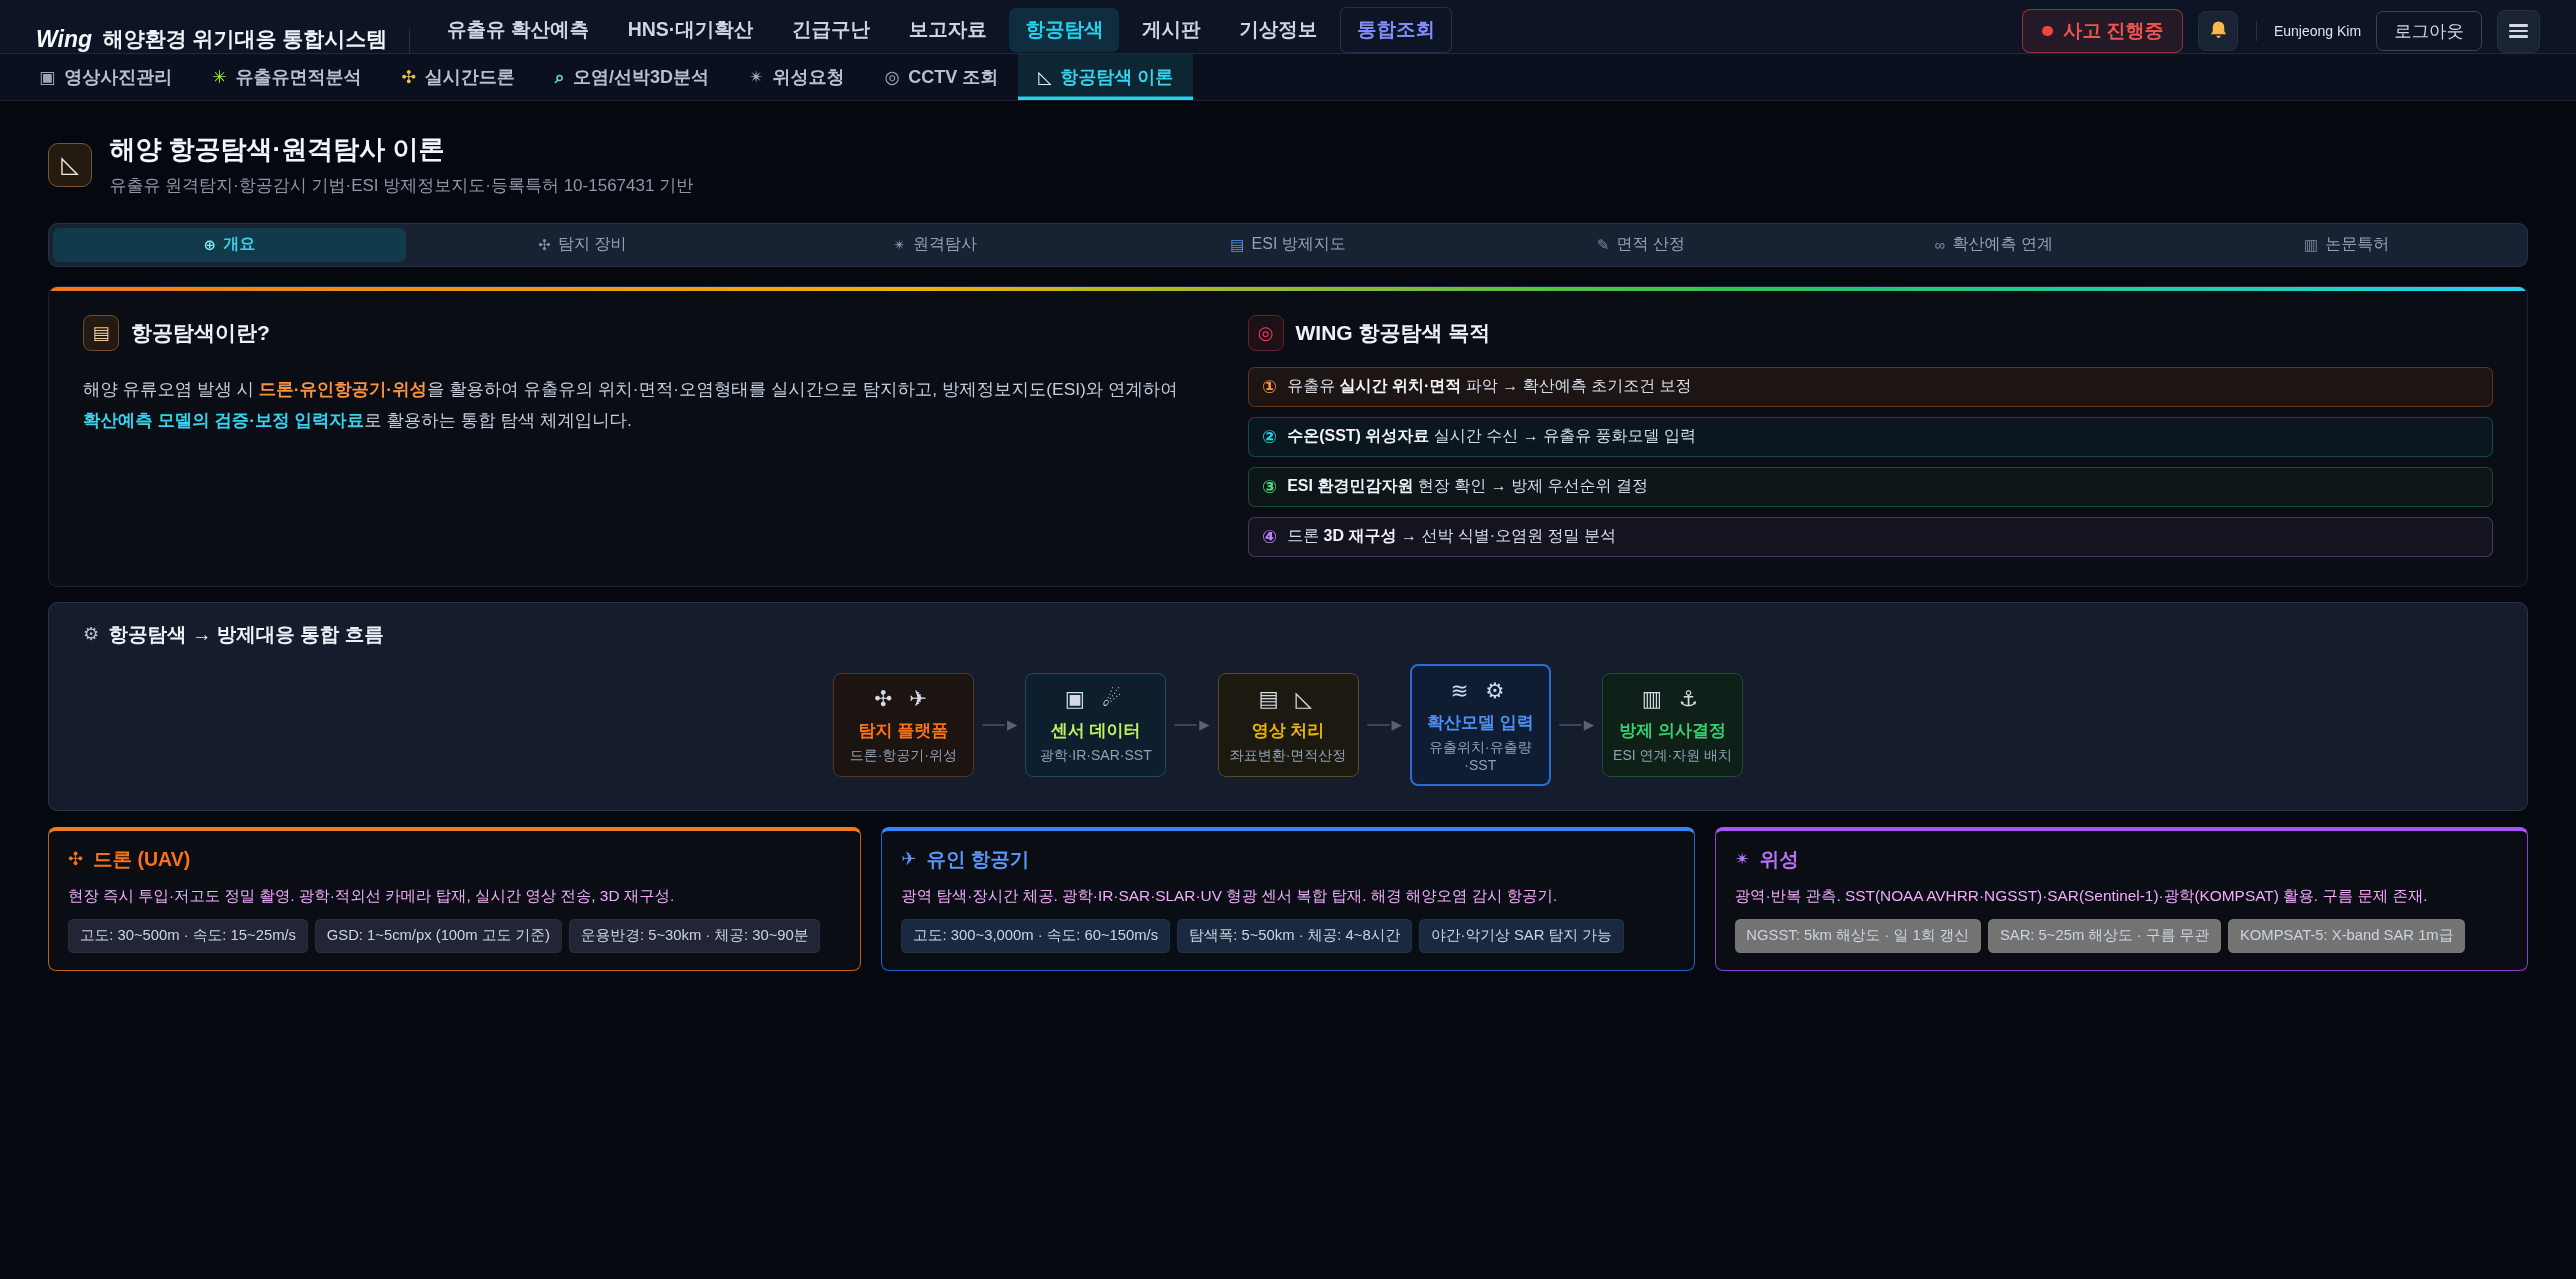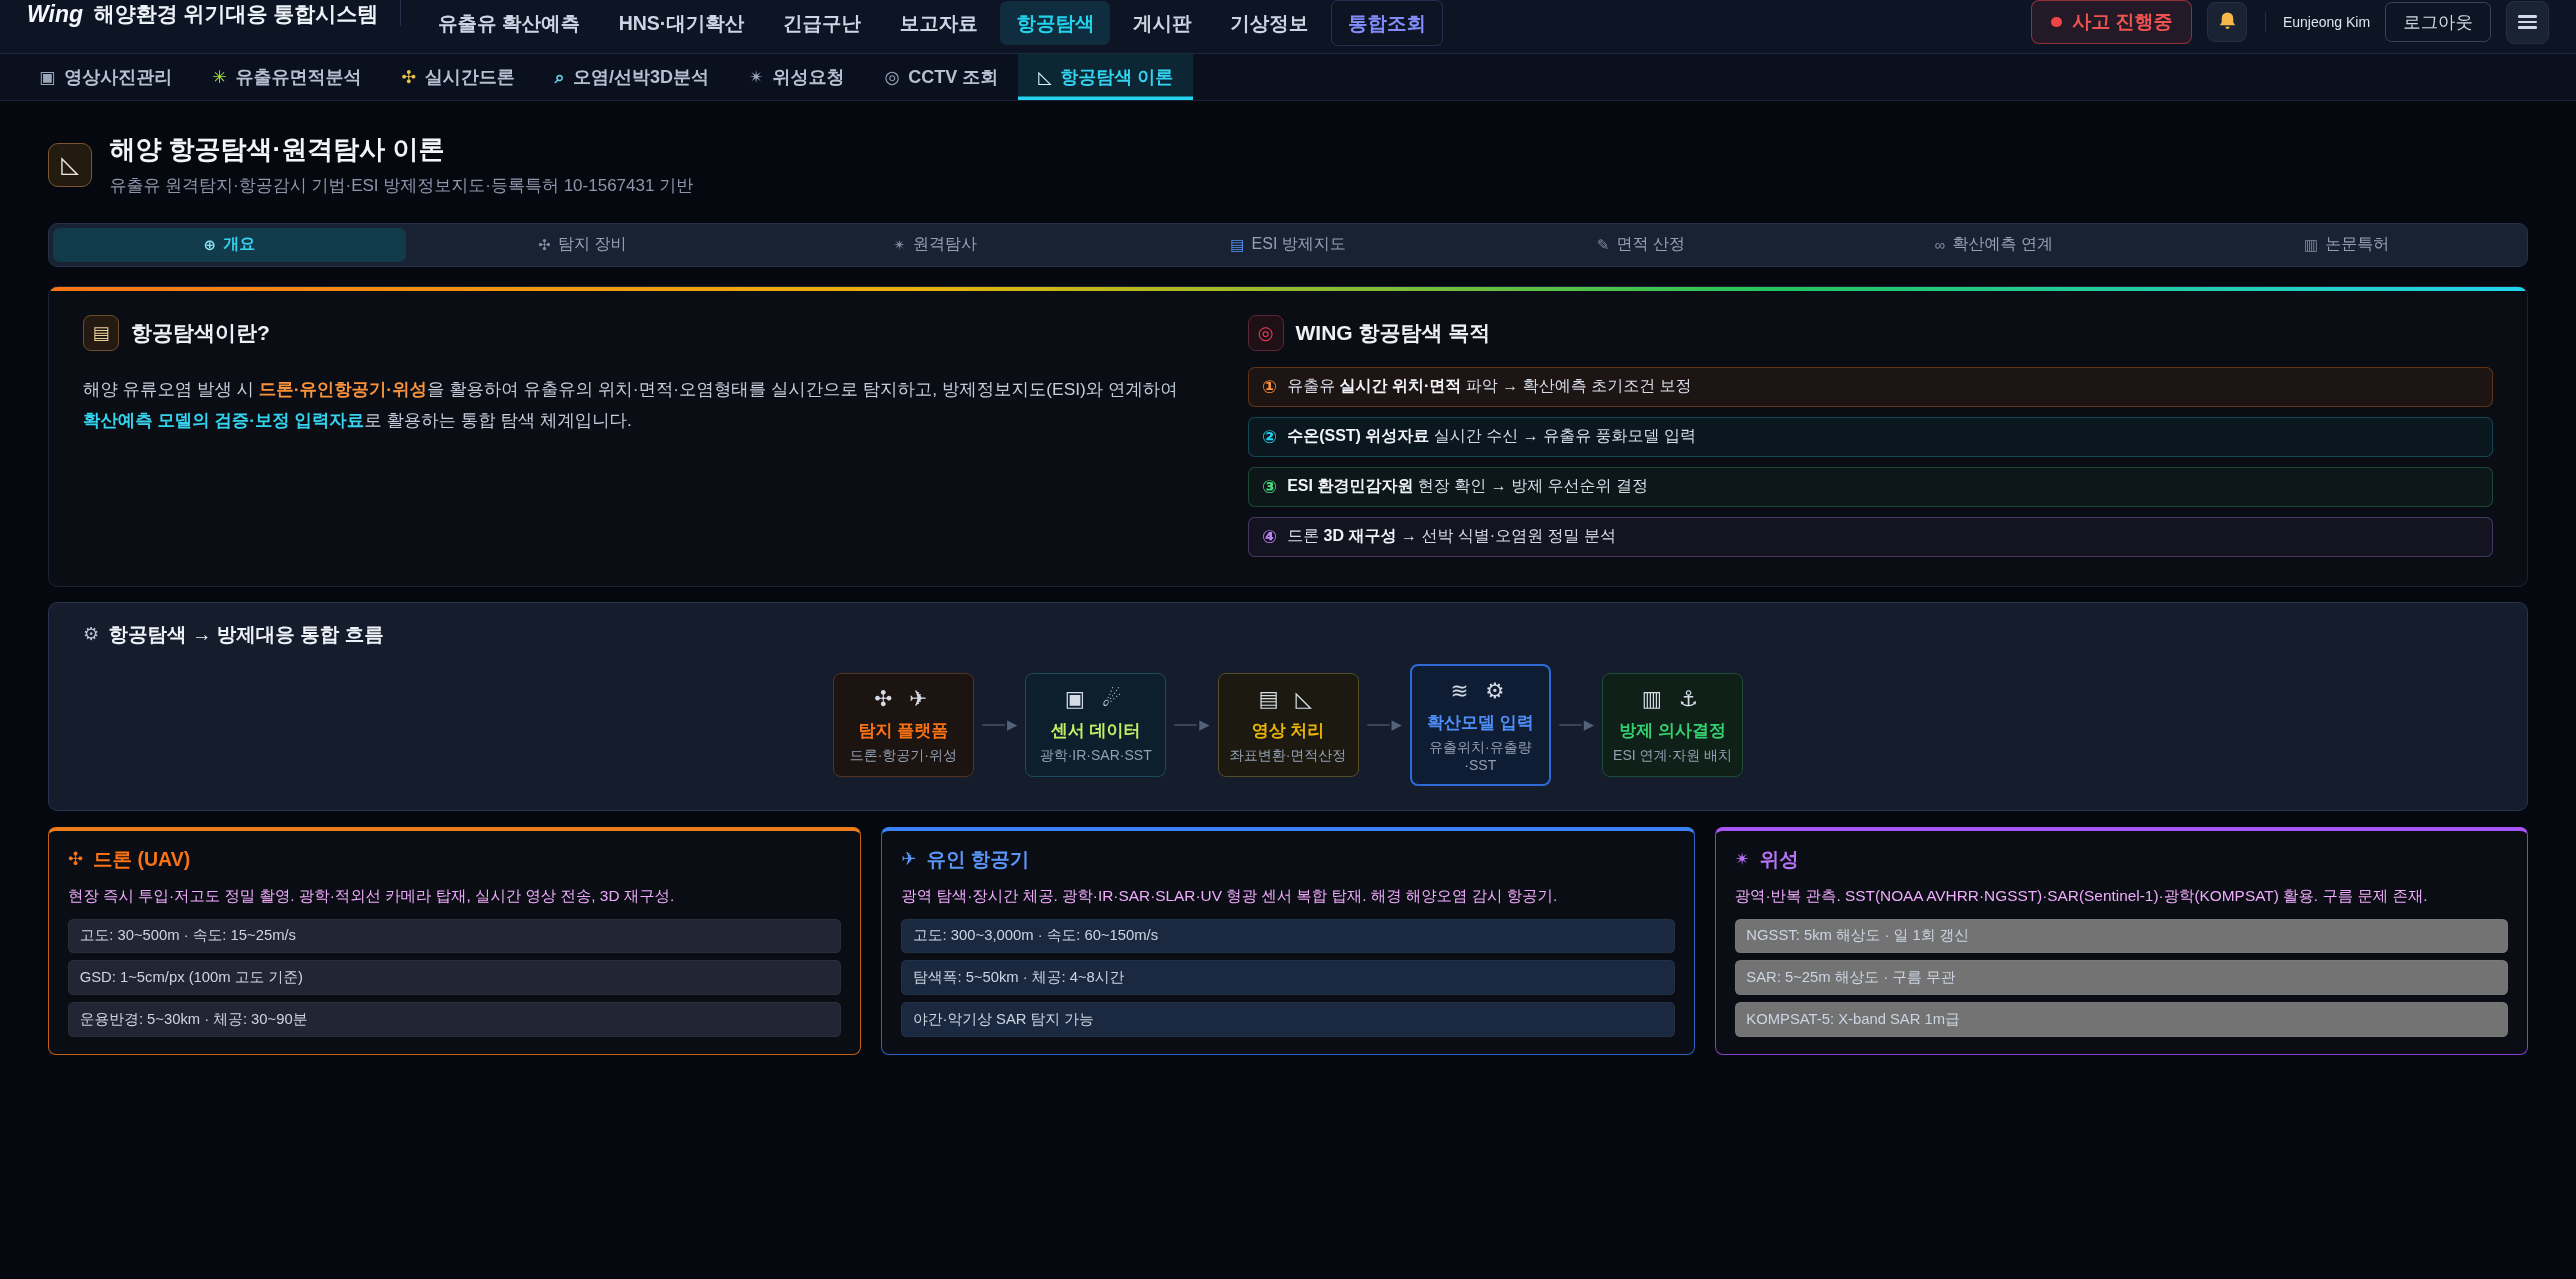--- a/index.html
+++ b/index.html
@@ -1,19 +1,19 @@
 <!DOCTYPE html>
 <html style="--cyan: #22d3ee; --orange: #f97316; --yellow: #eab308; --green: #22c55e; --blue: #3b82f6; --purple: #a855f7; --red: #ef4444; --indigo: #818cf8;font-size:10.7px"><head>
 <meta charset="utf-8">
 <style>
   * { margin:0; padding:0; box-sizing:border-box; }
   html,body { width:2576px; height:1279px; background:#05080f; font-family:"Liberation Sans","DejaVu Sans",sans-serif; color:#e5eaf2; overflow:hidden; }
 
   
-  .topbar { height:54px; background:#0d1524; border-bottom:0.7px solid #1e293c; display:flex; align-items:flex-start; padding:0 27px; }
+  .topbar { height:54px; background:#0d1524; border-bottom:0.7px solid #1e293c; display:flex; align-items:flex-end; padding:0 36px; }
   .brand { display:flex; align-items:center; gap:10.7px; white-space:nowrap; }
   .logo { font-size:23px; font-weight:700; font-style:italic; color:#f5f8fd; }
   .brand-title { font-size:21px; font-weight:700; color:#eef2f9; }
   .vdiv { width:0.7px; height:25.5px; background:#263149; margin:0 21.5px; }
   .vdiv.small { height:20px; margin:0 2.7px; }
   .nav { display:flex; align-items:center; gap:6.7px; }
   .nav-item { font-size:19.5px; font-weight:600; color:#ccd5e3; padding:8.7px 16px; border-radius:6.7px; cursor:pointer; white-space:nowrap; }
   .nav-item.active { background:rgba(34,211,238,.13); color:var(--cyan,#22d3ee); }
   .nav-item.special { color:var(--indigo,#818cf8); border:0.7px solid rgba(129,140,248,.22); }
   .top-right { margin-left:auto; display:flex; align-items:center; gap:14.8px; }
@@ -91,21 +91,21 @@
   .card { flex:1; background:#0a0d14; border-radius:8px; padding:14.8px 19px 17.4px; }
   .card-orange { border:1.3px solid #c2601a; border-top:4px solid #ef7c1b; }
   .card-blue   { border:1.3px solid #2a62c4; border-top:4px solid #3b82f6; }
   .card-purple { border:1.3px solid #8a3fd0; border-top:4px solid #a855f7; }
   .c-title { display:flex; align-items:center; gap:10px; font-size:19.5px; font-weight:700; }
   .c-title .g { font-size:18px; }
   .card-orange .c-title { color:#f97316; }
   .card-blue   .c-title { color:#5a96f7; }
   .card-purple .c-title { color:#b873f7; }
   .c-desc { margin-top:10.7px; font-size:15.4px; color:#f0abfc; line-height:1.5; }
-  .specs { margin-top:12px; display:flex; flex-direction:column; gap:7.4px; }
+  .specs { margin-top:12px; display:flex; flex-direction:row; gap:7.4px; }
   .spec { padding:6.7px 10.7px; border-radius:5.4px; font-size:14.8px; color:#ccd4e1; border:0.7px solid rgba(255,255,255,.04); }
   .card-orange .spec { background:#222634; }
   .card-blue   .spec { background:#1b2940; }
   .card-purple .spec { background:#737373; }
 </style>
 </head>
 <body>
 
 <header class="topbar">
   <div class="brand">

